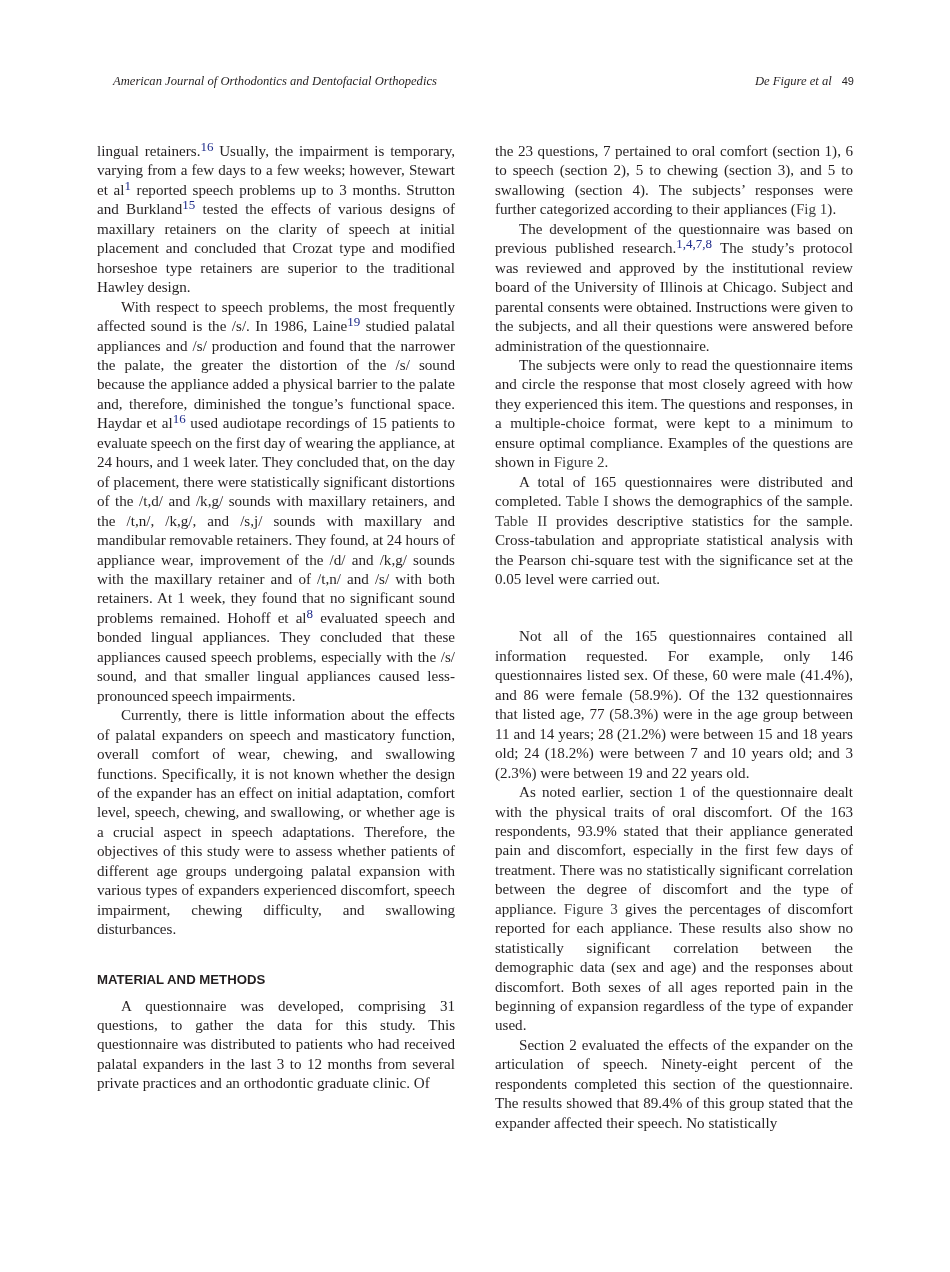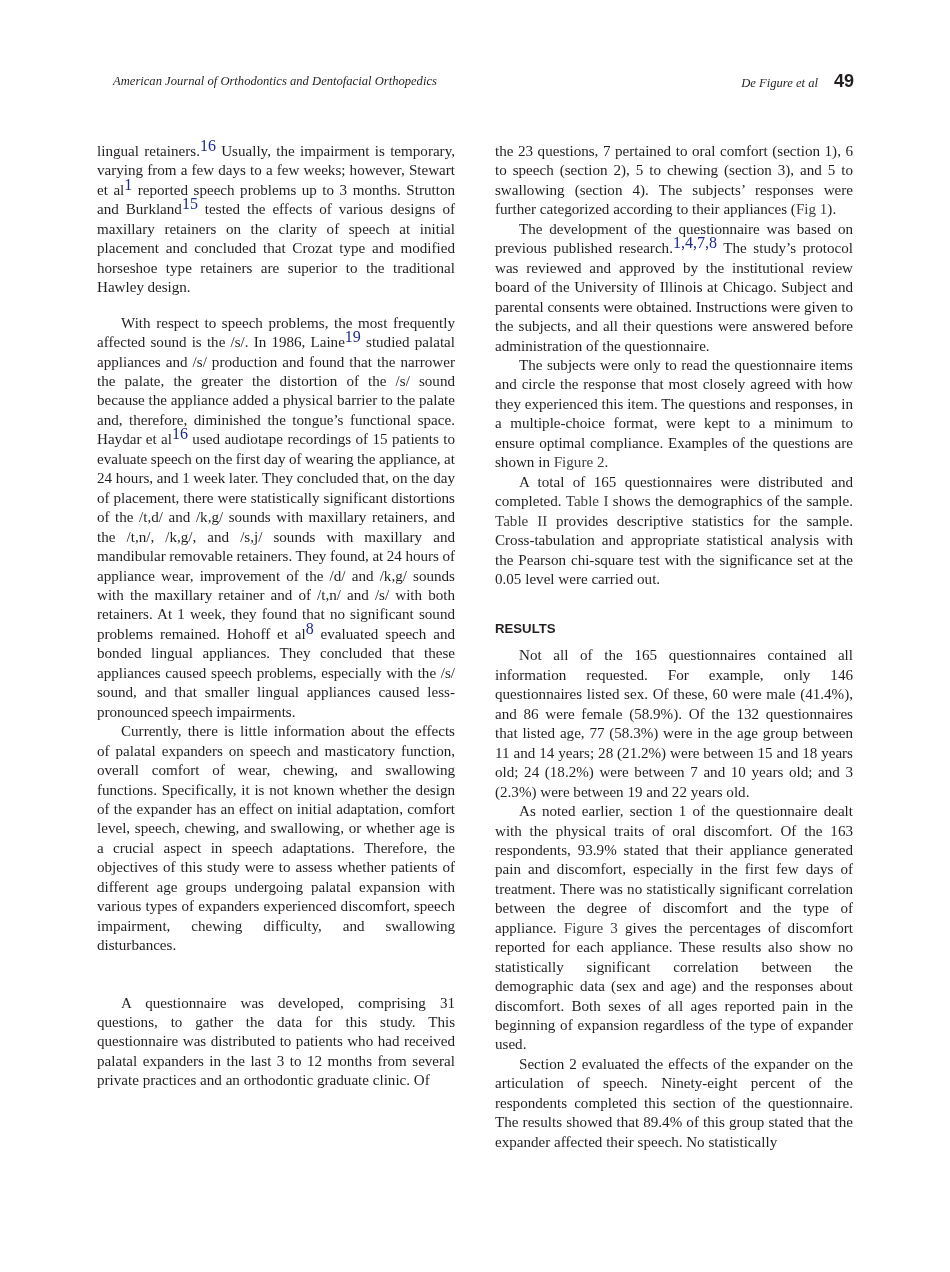--- a/index.html
+++ b/index.html
@@ -1,26 +1,26 @@
 <!DOCTYPE html>
 <html><head>
 <meta charset="utf-8">
 <style>
   html, body { margin: 0; padding: 0; background: #ffffff; }
   body { width: 950px; height: 1272px; position: relative; overflow: hidden; color: #231f20; }
   .header { position: absolute; top: 72px; left: 97px; width: 757px; font-family: "Liberation Serif", serif; font-style: italic; font-size: 12.6px; line-height: 18px; }
   .header .left { position: absolute; left: 16px; top: 0; }
   .header .right { position: absolute; right: 0; top: 0; white-space: nowrap; }
-  .header .pagenum { font-family: "Liberation Sans", sans-serif; font-style: normal; font-weight: bold; font-size: 18px; margin-left: 16px; }
+  .header .pagenum { font-family: "Liberation Sans", sans-serif; font-style: normal; font-weight: normal; font-size: 11px; margin-left: 10px; }
   .col { position: absolute; top: 142px; width: 358px; font-family: "Liberation Serif", serif; font-size: 15.1px; line-height: 19.45px; text-align: justify; }
   .col.left { left: 97px; }
   .col.right { left: 495px; }
   p { margin: 0; text-indent: 0; }
   p.ind { text-indent: 24px; }
-  sup { font-size: 16px; line-height: 0; vertical-align: 5px; color: #1d2a8a; }
+  sup { font-size: 13px; line-height: 0; vertical-align: 5px; color: #1d2a8a; }
   .link { color: #404040; }
   h2 { font-family: "Liberation Sans", sans-serif; font-weight: bold; font-size: 13.2px; margin: 0; line-height: 19px; text-align: left; }
   .sec-gap { height: 30px; }
   .head-gap { height: 8px; }
 </style>
 </head>
 <body>
 
 <div class="header">
   <div class="left">
@@ -28,43 +28,43 @@
   </div>
   <div class="right">
     <span>De Figure et al</span><span class="pagenum">49</span>
   </div>
 </div>
 
 <div class="col left">
   <p style="word-spacing:-0.3px;">
     <span>lingual retainers.</span><sup>16</sup><span> Usually, the impairment is temporary, varying from a few days to a few weeks; however, Stewart et al</span><sup>1</sup><span> reported speech problems up to 3 months. Strutton and Burkland</span><sup>15</sup><span> tested the effects of various designs of maxillary retainers on the clarity of speech at initial placement and concluded that Crozat type and modified horseshoe type retainers are superior to the traditional Hawley design.</span>
   </p>
-  <p class="ind" style="word-spacing:-0.3px;margin-top:16px;">
+  <p class="ind" style="word-spacing:-0.3px;">
     <span>With respect to speech problems, the most frequently affected sound is the /s/. In 1986, Laine</span><sup>19</sup><span> studied palatal appliances and /s/ production and found that the narrower the palate, the greater the distortion of the /s/ sound because the appliance added a physical barrier to the palate and, therefore, diminished the tongue’s functional space. Haydar et al</span><sup>16</sup><span> used audiotape recordings of 15 patients to evaluate speech on the first day of wearing the appliance, at 24 hours, and 1 week later. They concluded that, on the day of placement, there were statistically significant distortions of the /t,d/ and /k,g/ sounds with maxillary retainers, and the /t,n/, /k,g/, and /s,j/ sounds with maxillary and mandibular removable retainers. They found, at 24 hours of appliance wear, improvement of the /d/ and /k,g/ sounds with the maxillary retainer and of /t,n/ and /s/ with both retainers. At 1 week, they found that no significant sound problems remained. Hohoff et al</span><sup>8</sup><span> evaluated speech and bonded lingual appliances. They concluded that these appliances caused speech problems, especially with the /s/ sound, and that smaller lingual appliances caused less-pronounced speech impairments.</span>
   </p>
   <p class="ind">Currently, there is little information about the effects of palatal expanders on speech and masticatory function, overall comfort of wear, chewing, and swallowing functions. Specifically, it is not known whether the design of the expander has an effect on initial adaptation, comfort level, speech, chewing, and swallowing, or whether age is a crucial aspect in speech adaptations. Therefore, the objectives of this study were to assess whether patients of different age groups undergoing palatal expansion with various types of expanders experienced discomfort, speech impairment, chewing difficulty, and swallowing disturbances.</p>
   <div class="sec-gap"></div>
+  <h2>MATERIAL AND METHODS</h2>
   <div class="head-gap"></div>
   <p class="ind">A questionnaire was developed, comprising 31 questions, to gather the data for this study. This questionnaire was distributed to patients who had received palatal expanders in the last 3 to 12 months from several private practices and an orthodontic graduate clinic. Of</p>
 </div>
 
 <div class="col right">
   <p>
     <span>the 23 questions, 7 pertained to oral comfort (section 1), 6 to speech (section 2), 5 to chewing (section 3), and 5 to swallowing (section 4). The subjects’ responses were further categorized according to their appliances (</span><span class="link">Fig 1</span><span>).</span>
   </p>
   <p class="ind">
     <span>The development of the questionnaire was based on previous published research.</span><sup>1,4,7,8</sup><span> The study’s protocol was reviewed and approved by the institutional review board of the University of Illinois at Chicago. Subject and parental consents were obtained. Instructions were given to the subjects, and all their questions were answered before administration of the questionnaire.</span>
   </p>
   <p class="ind">
     <span>The subjects were only to read the questionnaire items and circle the response that most closely agreed with how they experienced this item. The questions and responses, in a multiple-choice format, were kept to a minimum to ensure optimal compliance. Examples of the questions are shown in </span><span class="link">Figure 2</span><span>.</span>
   </p>
   <p class="ind">
     <span>A total of 165 questionnaires were distributed and completed. </span><span class="link">Table I</span><span> shows the demographics of the sample. </span><span class="link">Table II</span><span> provides descriptive statistics for the sample. Cross-tabulation and appropriate statistical analysis with the Pearson chi-square test with the significance set at the 0.05 level were carried out.</span>
   </p>
   <div class="sec-gap"></div>
-  <h2>RESULTS</h2>
   <div class="head-gap"></div>
   <p class="ind">Not all of the 165 questionnaires contained all information requested. For example, only 146 questionnaires listed sex. Of these, 60 were male (41.4%), and 86 were female (58.9%). Of the 132 questionnaires that listed age, 77 (58.3%) were in the age group between 11 and 14 years; 28 (21.2%) were between 15 and 18 years old; 24 (18.2%) were between 7 and 10 years old; and 3 (2.3%) were between 19 and 22 years old.</p>
   <p class="ind">
     <span>As noted earlier, section 1 of the questionnaire dealt with the physical traits of oral discomfort. Of the 163 respondents, 93.9% stated that their appliance generated pain and discomfort, especially in the first few days of treatment. There was no statistically significant correlation between the degree of discomfort and the type of appliance. </span><span class="link">Figure 3</span><span> gives the percentages of discomfort reported for each appliance. These results also show no statistically significant correlation between the demographic data (sex and age) and the responses about discomfort. Both sexes of all ages reported pain in the beginning of expansion regardless of the type of expander used.</span>
   </p>
   <p class="ind">Section 2 evaluated the effects of the expander on the articulation of speech. Ninety-eight percent of the respondents completed this section of the questionnaire. The results showed that 89.4% of this group stated that the expander affected their speech. No statistically</p>
 </div>
 
 </body></html>

